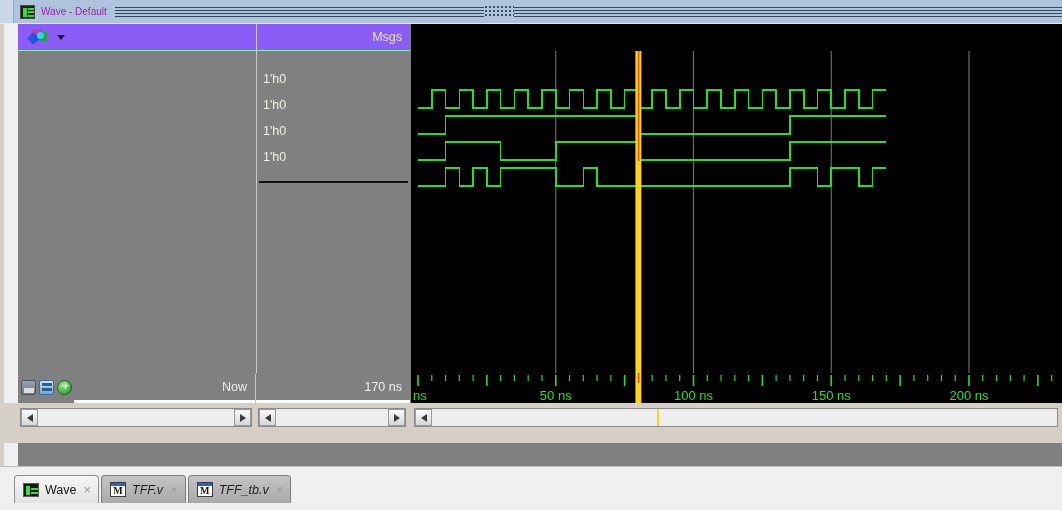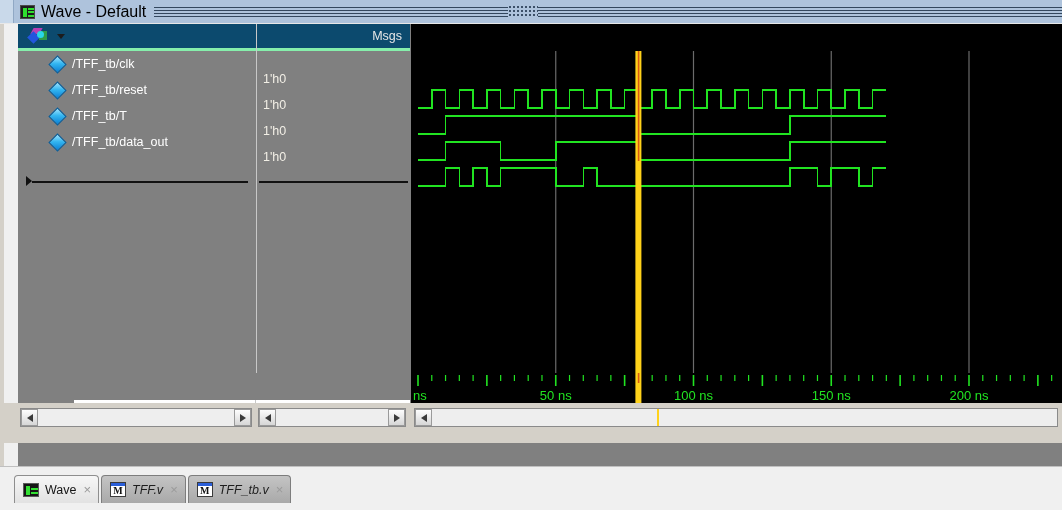--- a/index.html
+++ b/index.html
@@ -29,21 +29,21 @@
   }
   .tb-icon::before {
     content: ""; position: absolute; left: 2px; top: 2px; width: 4px; height: 9px;
     background: #2fdf2f;
   }
   .tb-icon::after {
     content: ""; position: absolute; left: 7px; top: 5px; width: 6px; height: 2px;
     background: #2fdf2f; box-shadow: 0 4px 0 #2fdf2f, 0 -3px 0 #2fdf2f;
   }
   .tb-title {
-    font-size: 16px; color: #000000; white-space: nowrap; padding-right: 8px;
+    font-size: 10px; color: #a21caf; white-space: nowrap; padding-right: 8px;
   }
   .tb-rail { flex: 1; height: 23px; position: relative; }
   .tb-rail .ln {
     position: absolute; left: 0; right: 0; height: 1px; background: #33475e;
   }
   .tb-rail .ln.a { top: 7px; }
   .tb-rail .ln.b { top: 10px; }
   .tb-rail .ln.c { top: 13px; }
   .tb-rail .ln.d { top: 16px; }
   .tb-grip {
@@ -76,21 +76,21 @@
   .col-msgs {
     position: absolute; left: 256px; top: 0; width: 154px; height: 349px;
     background: #808080; border-left: 1px solid #c8c8c8;
   }
   .col-wave {
     position: absolute; left: 411px; top: 0; width: 651px; height: 349px;
     background: #000000;
   }
 
   .hdr {
-    height: 27px; background: #0c4a6e; border-bottom: 3px solid #86efac;
+    height: 27px; background: #8b5cf6; border-bottom: 1px solid #86efac;
     display: flex; align-items: center; position: relative;
   }
   .hdr-msgs { justify-content: flex-end; padding-right: 8px; }
   .hdr-label { font-size: 12.5px; color: #e6e6e6; }
   .obj-icon {
     position: relative; width: 22px; height: 16px; margin-left: 10px; flex: none;
   }
   .obj-icon i { position: absolute; display: block; }
   .obj-icon .p1 { left: 4px; top: 0px; width: 9px; height: 6px; background: #b63fb6; transform: skewX(-28deg); }
   .obj-icon .p2 { left: 11px; top: 3px; width: 8px; height: 9px; background: #2f9c4a; }
@@ -268,40 +268,20 @@
 
     <div class="col-names">
       <div class="hdr">
         <div class="obj-icon">
           <i class="p1"></i>
             <i class="p2"></i>
             <i class="p3"></i>
             <i class="p4"></i>
         </div>
         <div class="caret-dn"></div>
-      </div>
-      <div class="sig-list">
-        <div class="sig-row">
-          <span class="sig-diamond"></span>
-          <span class="sig-name">/TFF_tb/clk</span>
-        </div>
-        <div class="sig-row">
-          <span class="sig-diamond"></span>
-          <span class="sig-name">/TFF_tb/reset</span>
-        </div>
-        <div class="sig-row">
-          <span class="sig-diamond"></span>
-          <span class="sig-name">/TFF_tb/T</span>
-        </div>
-        <div class="sig-row">
-          <span class="sig-diamond"></span>
-          <span class="sig-name">/TFF_tb/data_out</span>
-        </div>
-        <div class="sel-arrow"></div>
-        <div class="sel-underline"></div>
       </div>
     </div>
 
     <div class="col-msgs">
       <div class="hdr hdr-msgs">
         <span class="hdr-label">Msgs</span>
       </div>
       <div style="position:relative;">
         <div class="msg-row">
           <span class="msg-val">1'h0</span>
@@ -332,20 +312,29 @@
             <polyline points="7.00,83.00 34.55,83.00 34.55,65.00 227.40,65.00 227.40,83.00 378.93,83.00 378.93,65.00 475.35,65.00" fill="none" stroke="#21e421" stroke-width="1.6" stroke-linejoin="miter" shape-rendering="crispEdges"></polyline>
             <polyline points="7.00,109.00 34.55,109.00 34.55,91.00 89.65,91.00 89.65,109.00 144.75,109.00 144.75,91.00 227.40,91.00 227.40,109.00 378.93,109.00 378.93,91.00 475.35,91.00" fill="none" stroke="#21e421" stroke-width="1.6" stroke-linejoin="miter" shape-rendering="crispEdges"></polyline>
             <polyline points="7.00,135.00 34.55,135.00 34.55,117.00 48.32,117.00 48.32,135.00 62.10,135.00 62.10,117.00 75.88,117.00 75.88,135.00 89.65,135.00 89.65,117.00 144.75,117.00 144.75,135.00 172.30,135.00 172.30,117.00 186.07,117.00 186.07,135.00 378.93,135.00 378.93,117.00 406.47,117.00 406.47,135.00 420.25,135.00 420.25,117.00 447.80,117.00 447.80,135.00 461.57,135.00 461.57,117.00 475.35,117.00" fill="none" stroke="#21e421" stroke-width="1.6" stroke-linejoin="miter" shape-rendering="crispEdges"></polyline>
             <rect x="224.39999999999998" y="0" width="6" height="322" fill="#ffd21a"></rect>
             <rect x="226.79999999999998" y="0" width="1.6" height="110" fill="#d95b12"></rect>
           </svg>
       </div>
     </div>
 
     <div class="status-left">
+      <div class="st-row r1">
+        <div class="st-icons">
+          <span class="ic save"></span>
+          <span class="ic load"></span>
+          <span class="ic add"></span>
+        </div>
+        <div class="st-label">Now</div>
+        <div class="st-value">170 ns</div>
+      </div>
       <div class="st-row r2">
         <div class="st-icons">
           <span class="ic lock"></span>
           <span class="ic wrench"></span>
           <span class="ic del"></span>
         </div>
         <div class="st-label">Cursor 1</div>
         <div class="st-value">80 ns</div>
       </div>
     </div>

